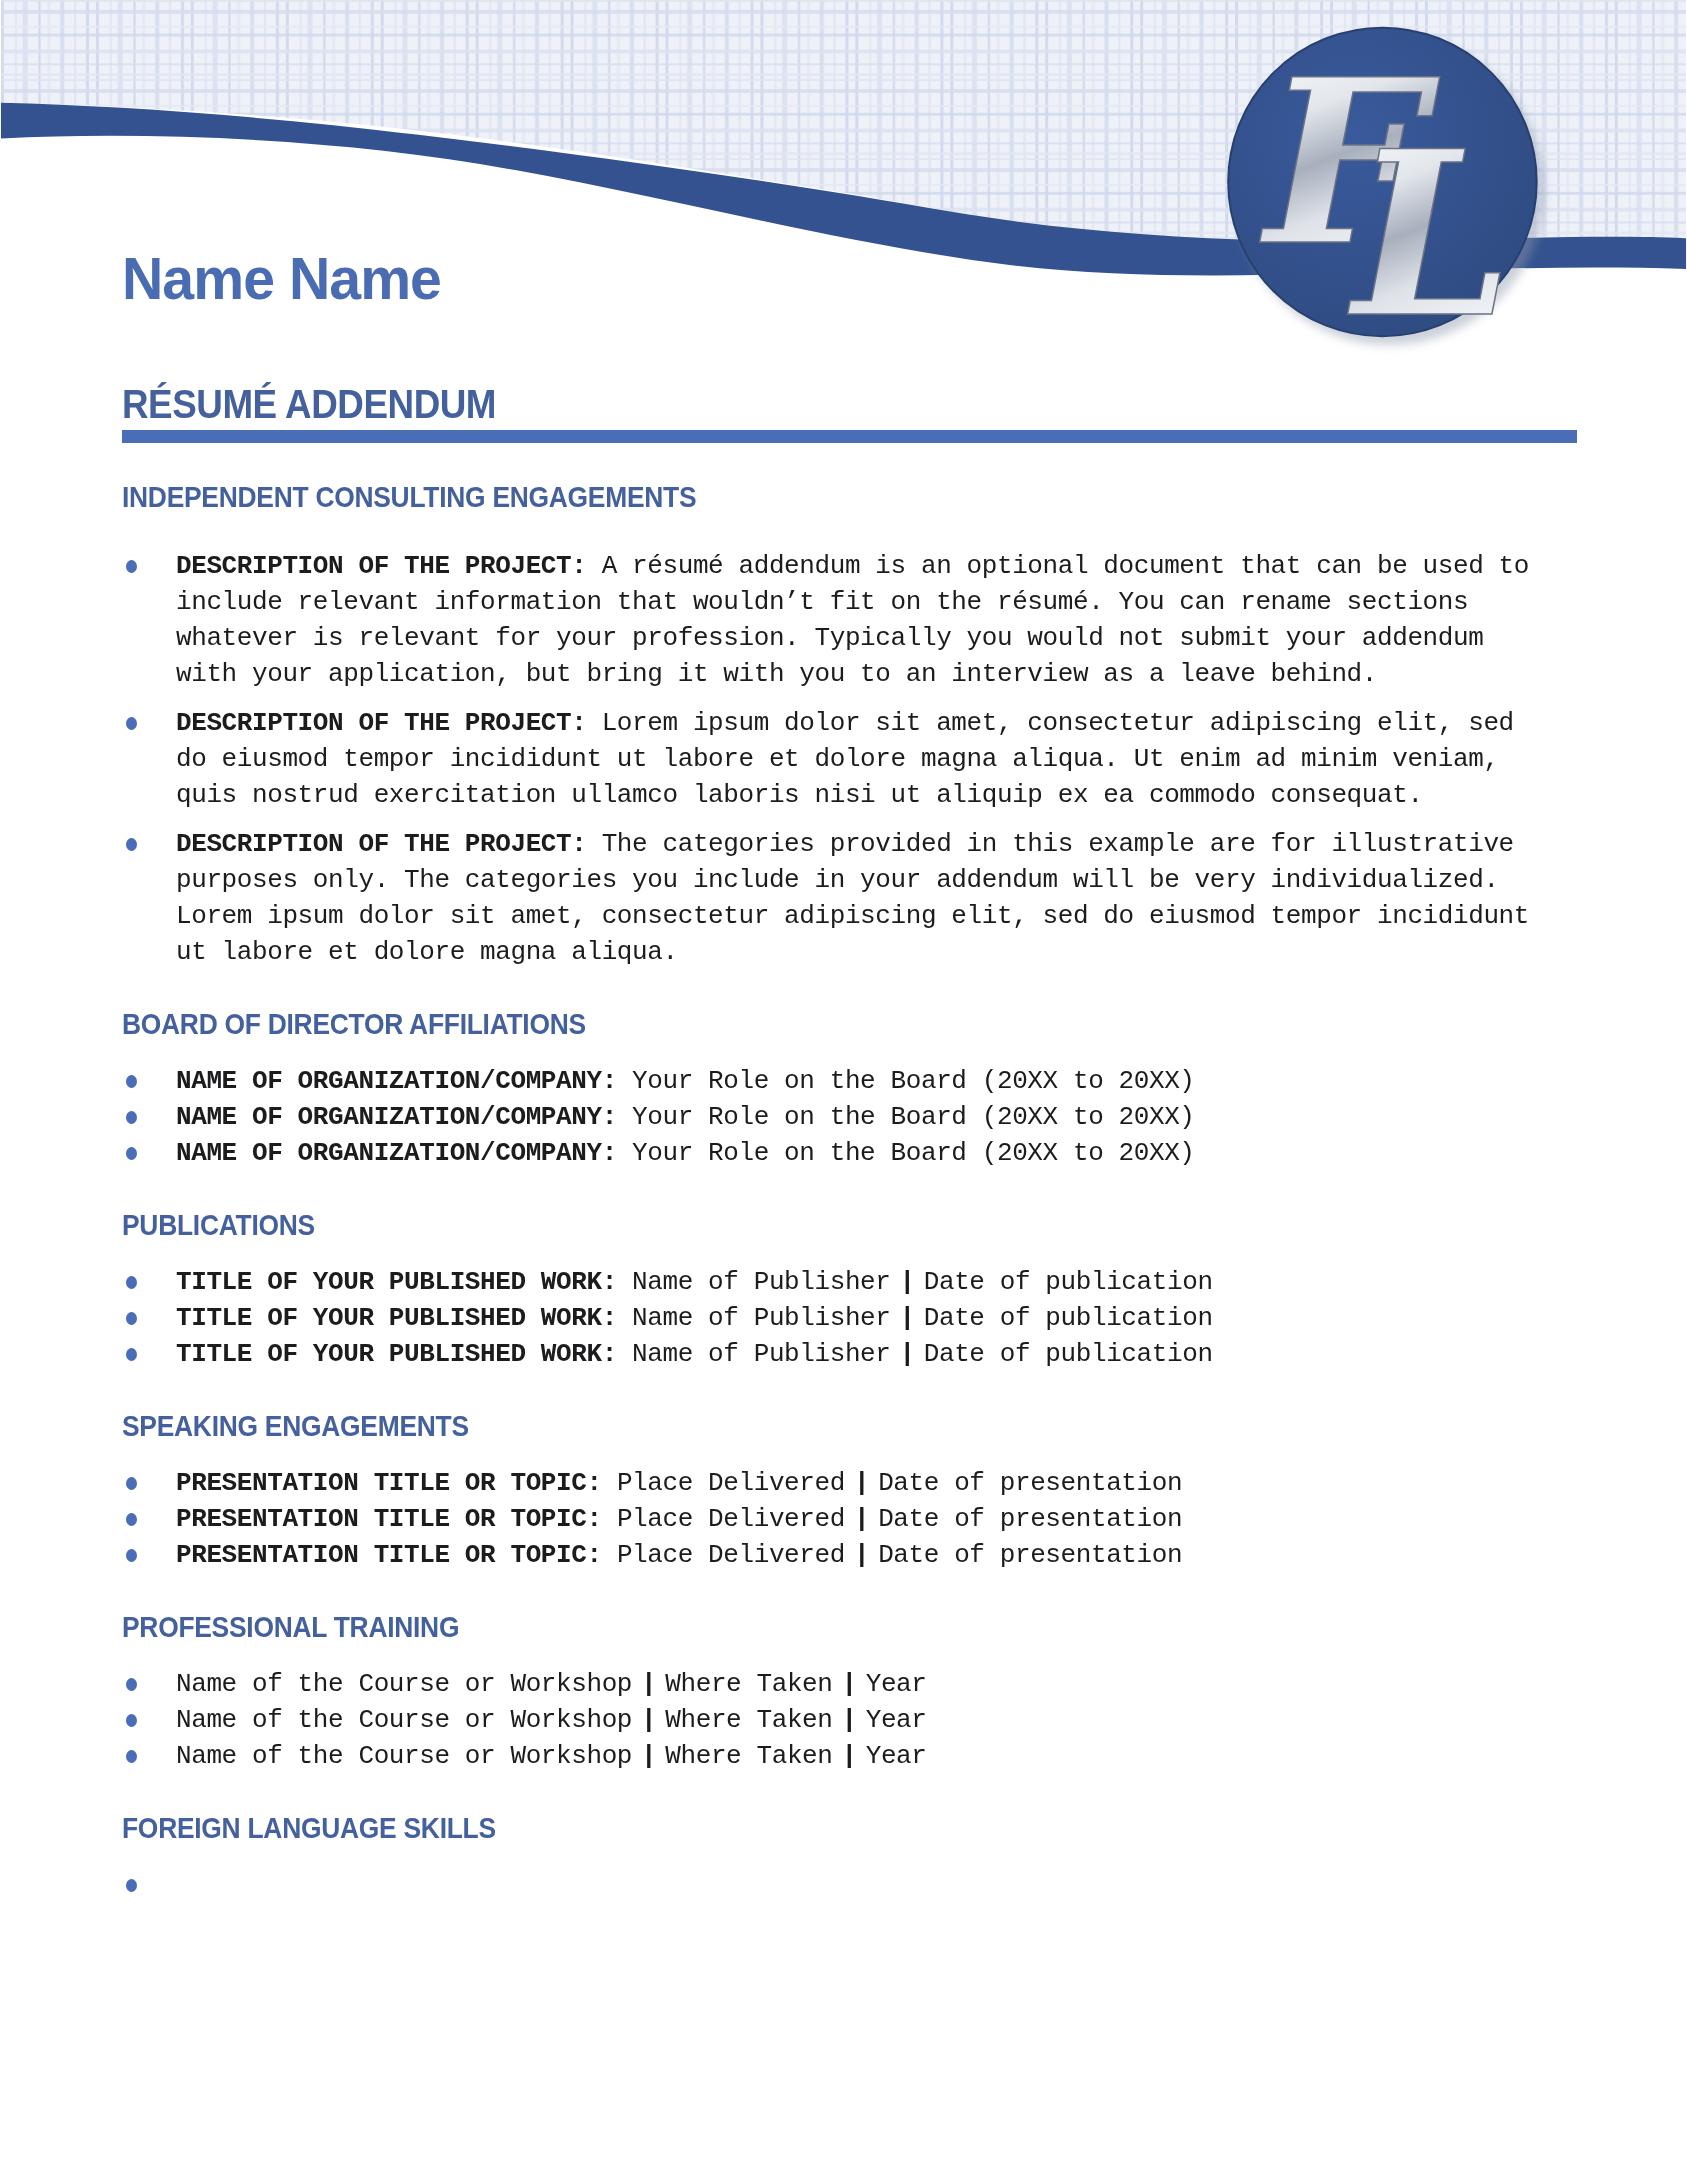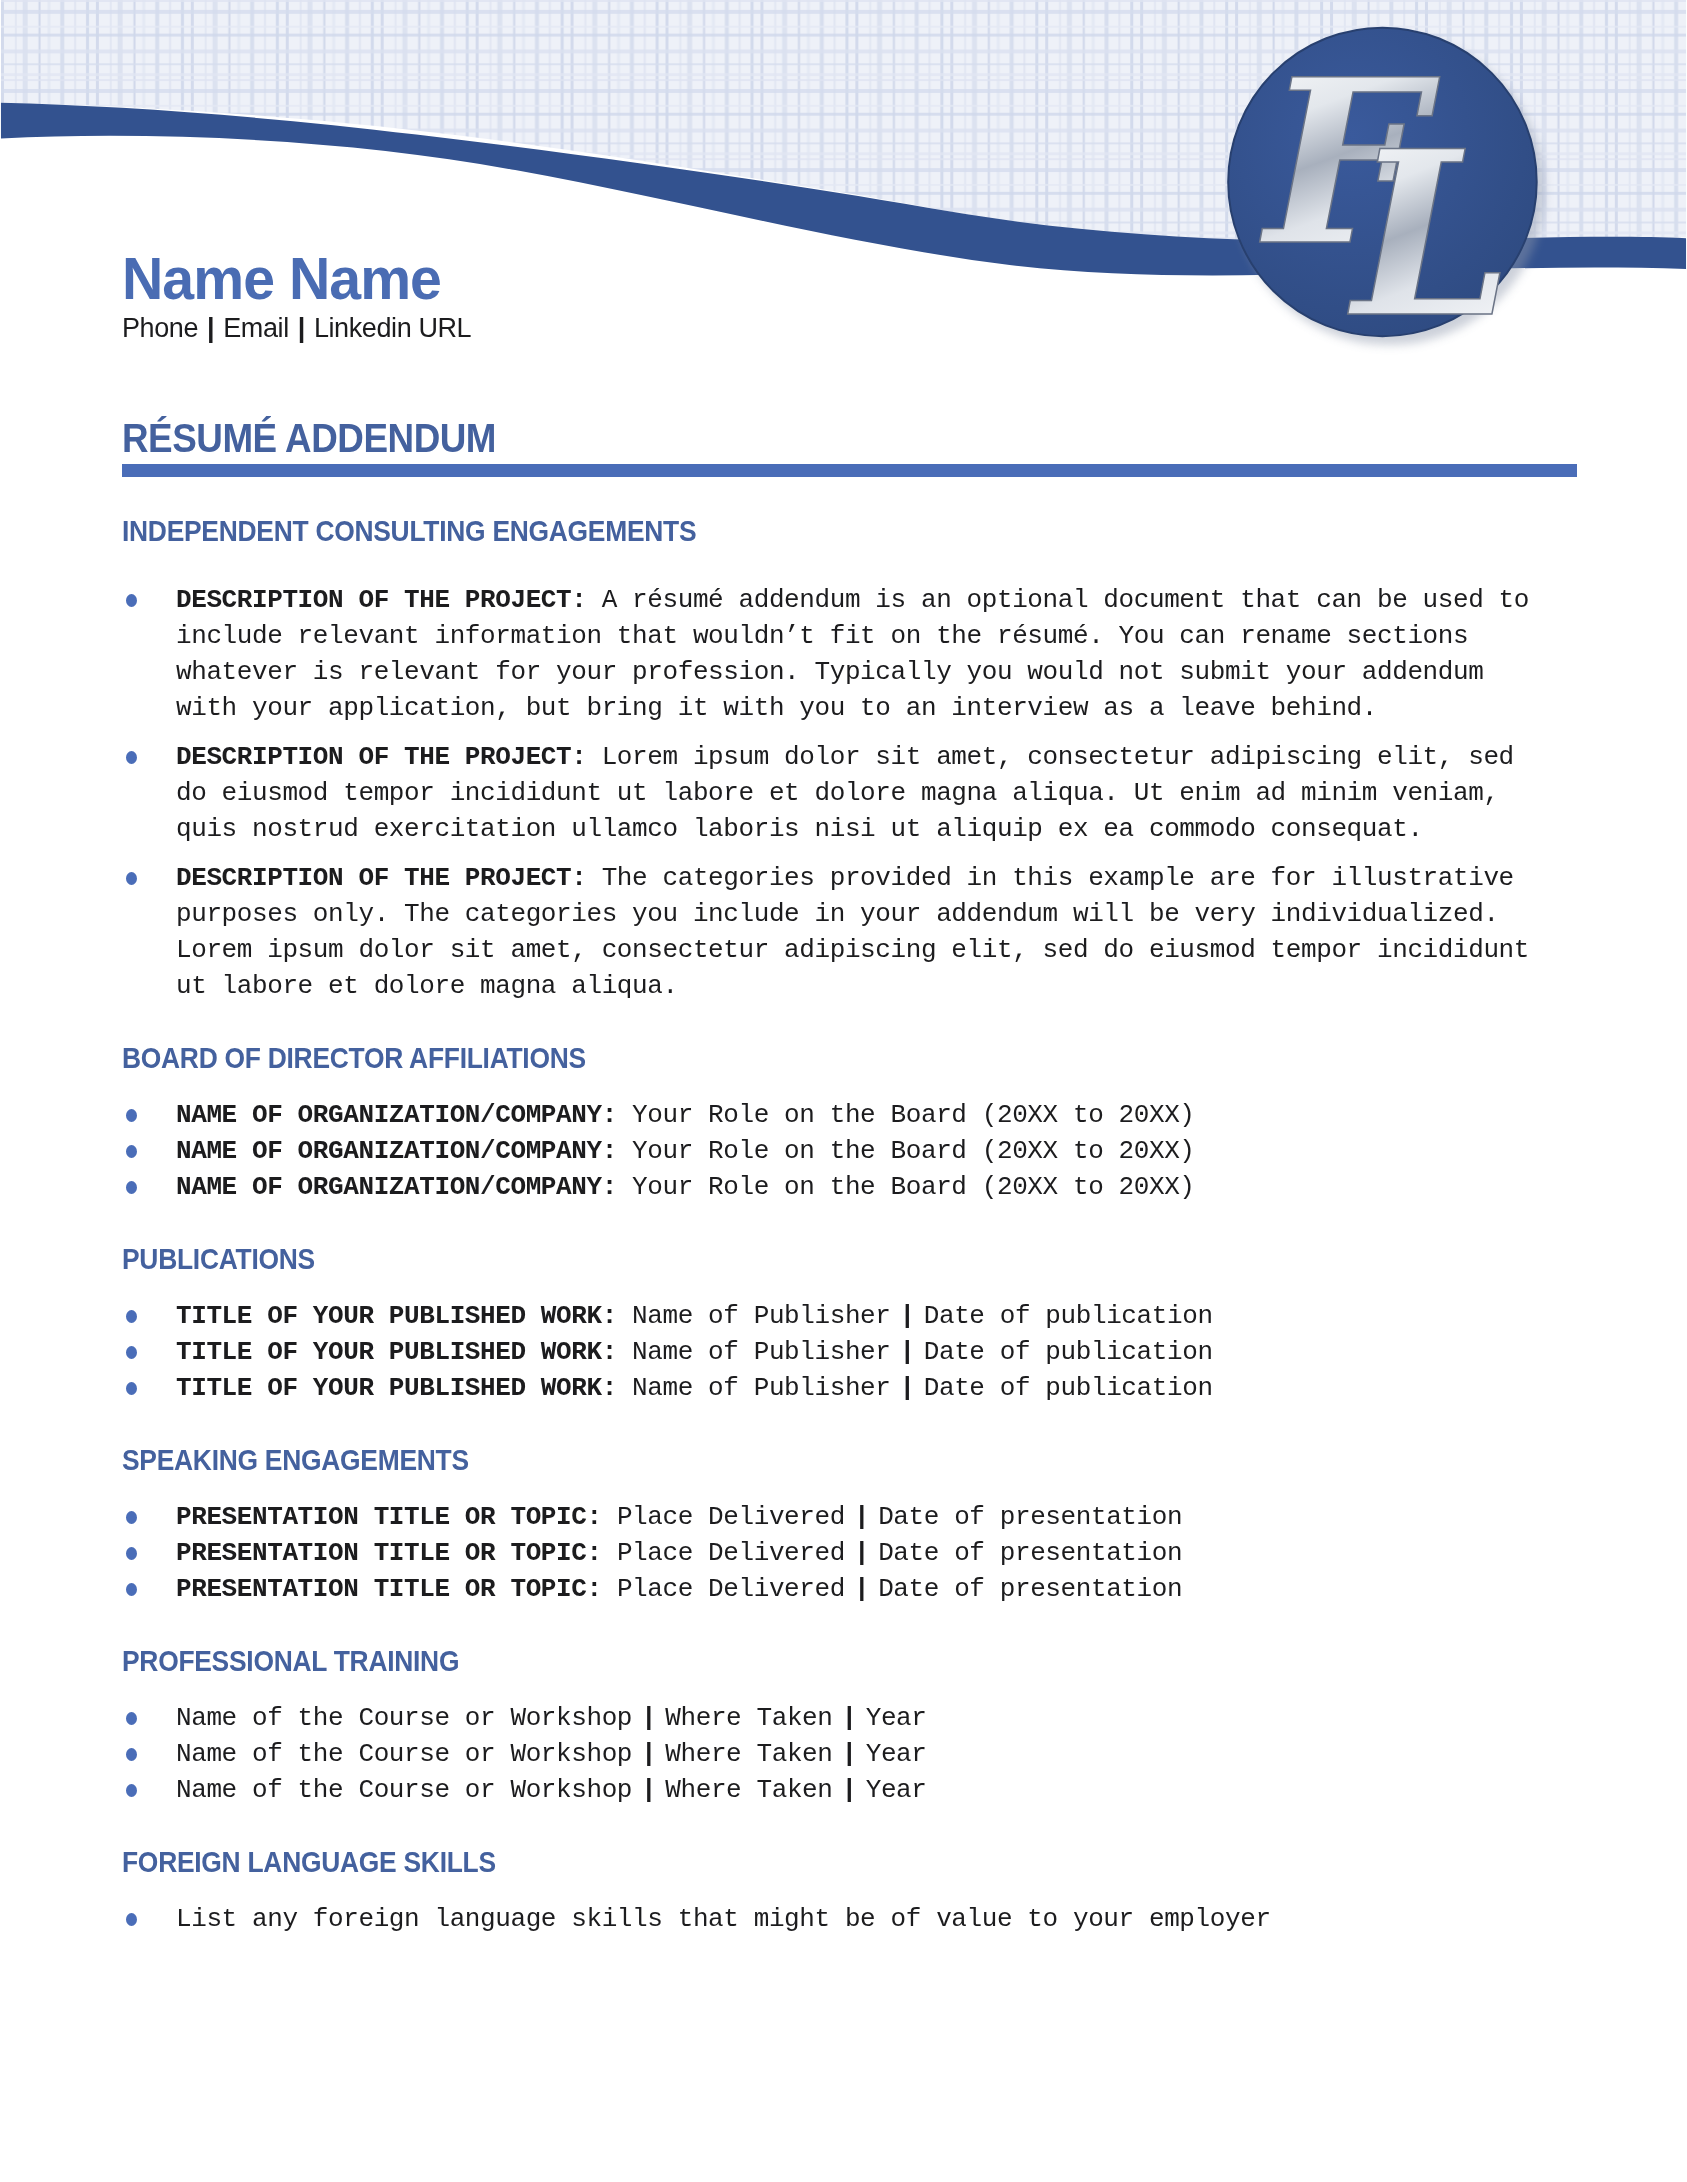--- a/index.html
+++ b/index.html
@@ -94,21 +94,20 @@
 
   <circle cx="1404" cy="192" r="157" fill="#8e98ac" opacity="0.45" filter="url(#soft)"></circle>
   <circle cx="1397" cy="184" r="156" fill="url(#circleShade)" stroke="#28406f" stroke-width="2"></circle>
 
   <text x="1360" y="245" text-anchor="middle" font-family="DejaVu Serif, serif" font-style="italic" font-weight="bold" font-size="230" fill="url(#silver)" stroke="#6b7486" stroke-width="1.5">F</text>
   <text x="1448" y="318" text-anchor="middle" font-family="DejaVu Serif, serif" font-style="italic" font-weight="bold" font-size="230" fill="url(#silver)" stroke="#6b7486" stroke-width="1.5">L</text>
 </svg>
 
 <div class="content">
   <h1 class="name">Name Name</h1>
-  <div class="contact" id="contact"><span>Phone</span><span class="pipe">|</span><span>Email</span><span class="pipe">|</span><span>Linkedin URL</span></div>
 
   <h2 class="doc-title">RÉSUMÉ ADDENDUM</h2>
   <div class="rule"></div>
 
   <div id="sections">
       <h3 class="sec-h">INDEPENDENT CONSULTING ENGAGEMENTS</h3>
       <ul class="blist spaced">
         <li class="bullet"><span class="dot"></span><span class="lbl">DESCRIPTION OF THE PROJECT:</span> <span>A résumé addendum is an optional document that can be used to include relevant information that wouldn’t fit on the résumé. You can rename sections whatever is relevant for your profession. Typically you would not submit your addendum with your application, but bring it with you to an interview as a leave behind.</span></li>
         <li class="bullet"><span class="dot"></span><span class="lbl">DESCRIPTION OF THE PROJECT:</span> <span>Lorem ipsum dolor sit amet, consectetur adipiscing elit, sed do eiusmod tempor incididunt ut labore et dolore magna aliqua. Ut enim ad minim veniam, quis nostrud exercitation ullamco laboris nisi ut aliquip ex ea commodo consequat.</span></li>
         <li class="bullet"><span class="dot"></span><span class="lbl">DESCRIPTION OF THE PROJECT:</span> <span>The categories provided in this example are for illustrative purposes only. The categories you include in your addendum will be very individualized. Lorem ipsum dolor sit amet, consectetur adipiscing elit, sed do eiusmod tempor incididunt ut labore et dolore magna aliqua.</span></li>
@@ -132,21 +131,21 @@
         <li class="bullet"><span class="dot"></span><span class="lbl">PRESENTATION TITLE OR TOPIC:</span> <span>Place Delivered</span><span class="pipe">|</span><span>Date of presentation</span></li>
       </ul>
       <h3 class="sec-h">PROFESSIONAL TRAINING</h3>
       <ul class="blist">
         <li class="bullet"><span class="dot"></span><span>Name of the Course or Workshop</span><span class="pipe">|</span><span>Where Taken</span><span class="pipe">|</span><span>Year</span></li>
         <li class="bullet"><span class="dot"></span><span>Name of the Course or Workshop</span><span class="pipe">|</span><span>Where Taken</span><span class="pipe">|</span><span>Year</span></li>
         <li class="bullet"><span class="dot"></span><span>Name of the Course or Workshop</span><span class="pipe">|</span><span>Where Taken</span><span class="pipe">|</span><span>Year</span></li>
       </ul>
       <h3 class="sec-h">FOREIGN LANGUAGE SKILLS</h3>
       <ul class="blist">
-        <li class="bullet"><span class="dot"></span><span>List any foreign language skills that might be of value to your employer</span></li>
+        <li class="bullet"><span class="dot"></span></li>
       </ul>
     </div>
 </div>
 
 <svg class="ftr" width="1687" height="133" viewBox="0 0 134 -0" aria-hidden="true">
   <defs>
     <pattern id="linen2" width="96" height="80" patternUnits="userSpaceOnUse">
       <rect width="96" height="80" fill="#eef1f8"></rect>
       <rect x="0" width="3" height="80" fill="#d3daec"></rect>
       <rect x="14" width="2" height="80" fill="#e2e7f3"></rect>

